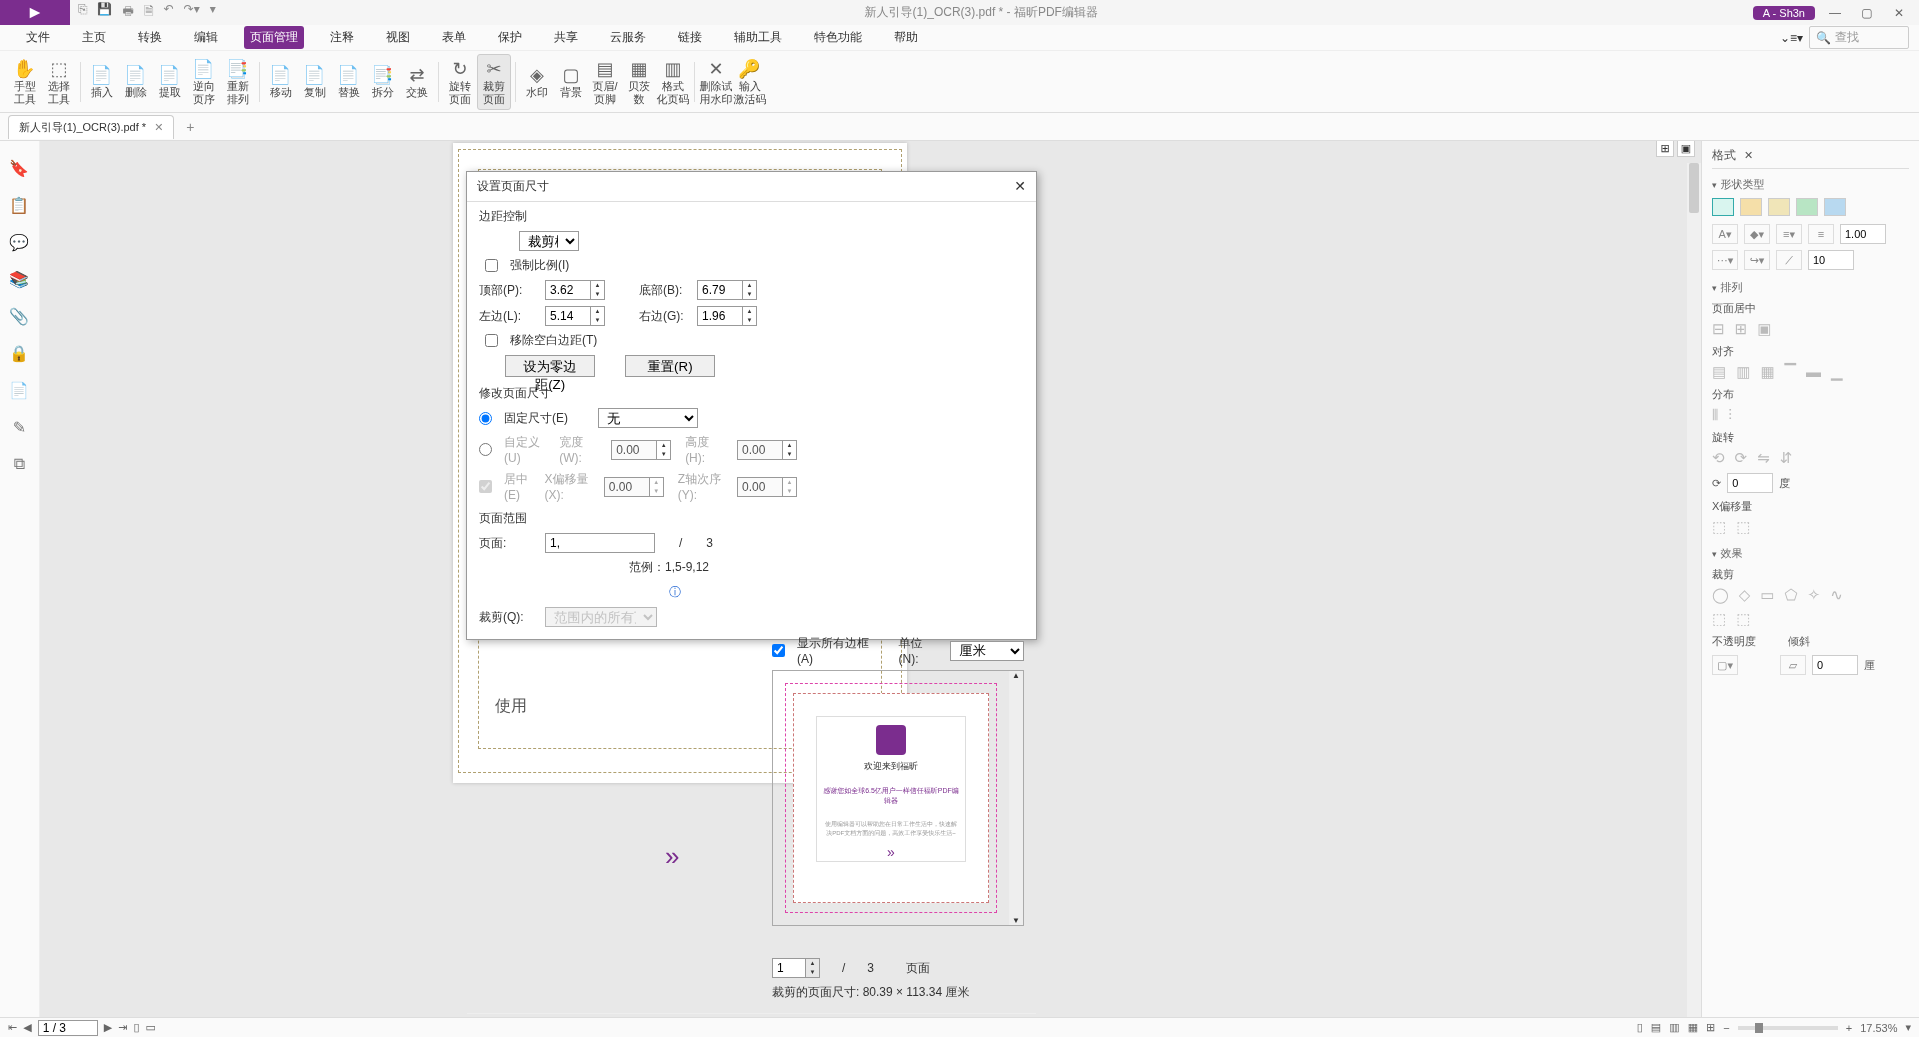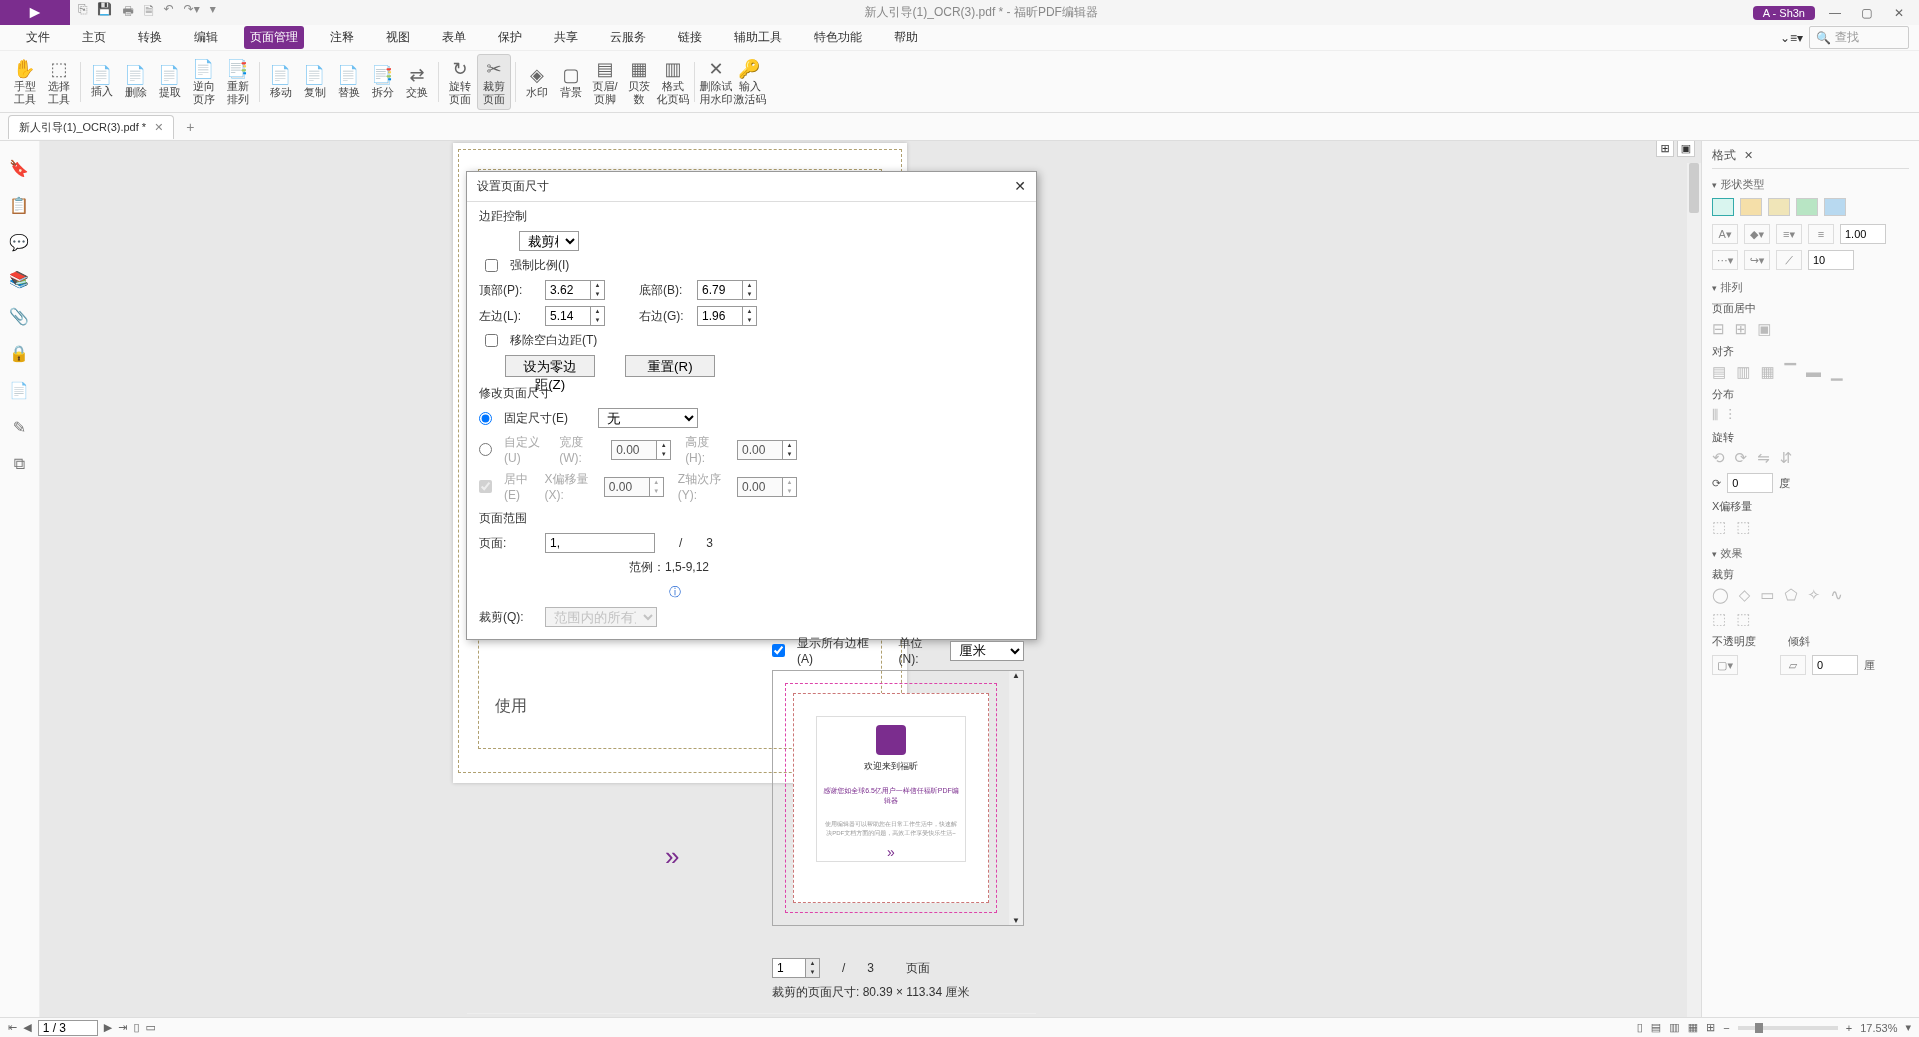--- a/index.html
+++ b/index.html
@@ -167,21 +167,21 @@
 工具</div>
     </div>
     <div class="rb">
       <div class="ic">⬚</div>
       <div style="white-space: pre; text-align: center; line-height: 1.1;">选择
 工具</div>
     </div>
     <div class="rsep"></div>
     <div class="rb">
       <div class="ic">📄</div>
-      <div style="white-space: pre; text-align: left; line-height: 1.1; font-family: Liberation Mono, monospace;">插入</div>
+      <div style="white-space: pre; text-align: left; line-height: 1.1;">插入</div>
     </div>
     <div class="rb">
       <div class="ic">📄</div>
       <div style="white-space: pre; text-align: center; line-height: 1.1;">删除</div>
     </div>
     <div class="rb">
       <div class="ic">📄</div>
       <div style="white-space: pre; text-align: center; line-height: 1.1;">提取</div>
     </div>
     <div class="rb">

